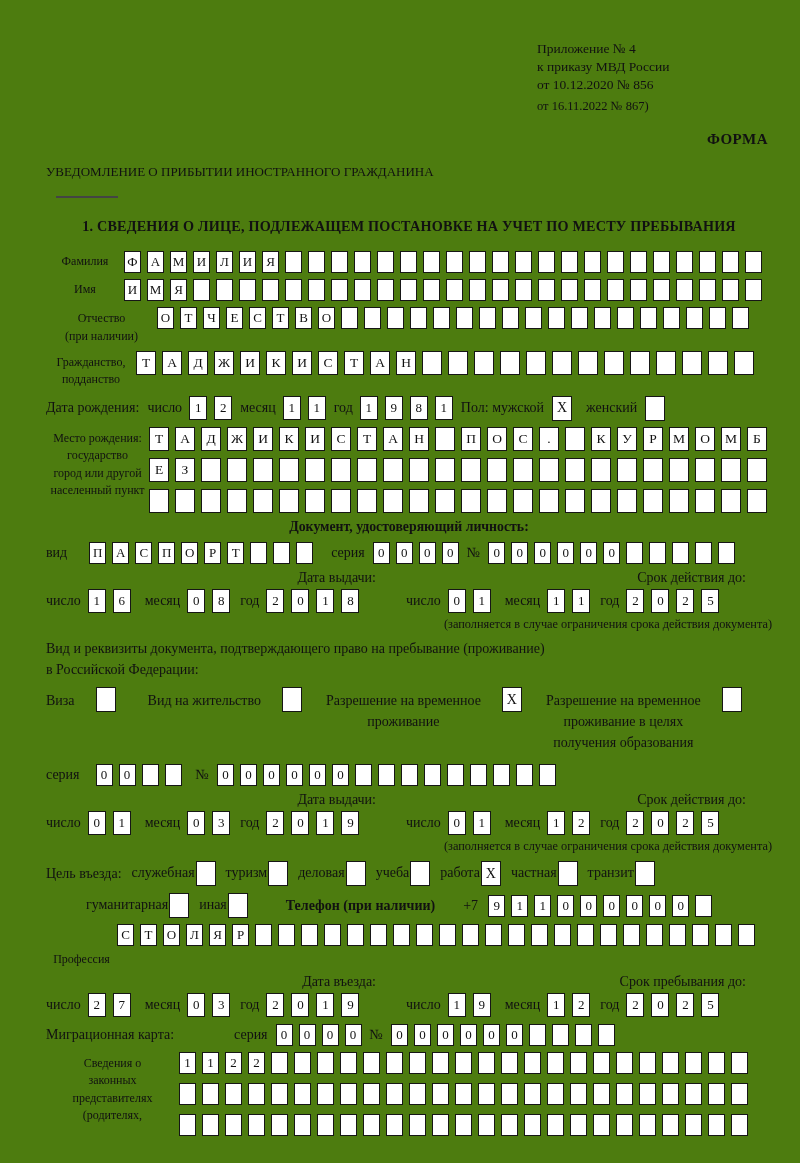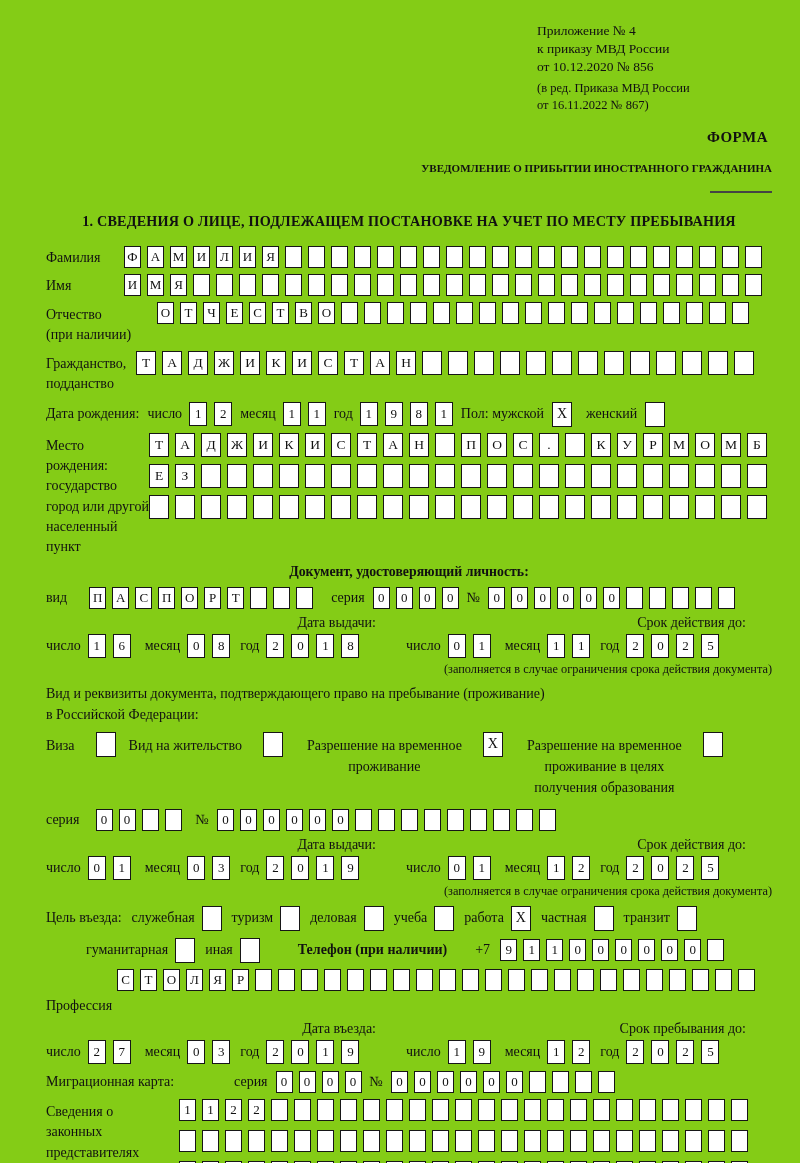--- a/index.html
+++ b/index.html
@@ -1,31 +1,31 @@
 <!DOCTYPE html>
 <html><head>
 <meta charset="utf-8">
 <style>
   html,body{margin:0;padding:0;background:#fff;}
   .page{
     width:800px;height:1163px;box-sizing:border-box;overflow:hidden;
-    background:#84cc16;color:#111;
+    background:#4d7c0f;color:#111;
     font-family:"Liberation Serif","DejaVu Serif",serif;
-    padding:22px 28px 10px 46px;position:relative;
+    padding:40px 28px 10px 46px;position:relative;
   }
   
   .hdr-right{margin-left:auto;width:235px;font-size:13.5px;line-height:1.32;}
   .hdr-right .sub{font-size:12.5px;margin-top:5px;line-height:1.32;}
   .forma{text-align:right;font-weight:bold;font-size:15px;margin:16px 4px 14px 0;letter-spacing:.5px;}
-  .title{text-align:right;font-weight:bold;font-size:11px;line-height:1.55;margin-bottom:12px;}
+  .title{text-align:left;font-weight:normal;font-size:13px;line-height:1.55;margin-bottom:12px;}
   .blank-line{display:inline-block;width:62px;border-bottom:2px solid #444;height:14px;margin-left:10px;}
   .sec-heading{font-weight:bold;font-size:14.2px;text-align:center;margin:14px 0 16px 0;letter-spacing:.2px;}
   
   .row{display:flex;align-items:flex-start;margin-bottom:6px;}
-  .lbl{font-size:14px;line-height:1.3;padding-top:3px;flex:0 0 auto;}
+  .lbl{font-size:12px;line-height:1.3;padding-top:3px;flex:0 0 auto;text-align:center;}
   .lbl.two{line-height:1.45;}
   .w78{width:78px;} .w111{width:111px;} .w90{width:90px;} .w103{width:103px;} .w71{width:71px;margin-top:25px;}
   
   .cells{display:flex;gap:6px;flex-wrap:nowrap;}
   .cell{box-sizing:border-box;flex:0 0 auto;width:17px;height:22px;border:1.6px solid #161616;
         display:flex;align-items:center;justify-content:center;font-size:13px;background:#fff;}
   .cells.wide .cell{width:20px;height:24px;font-size:13.5px;}
   .cells.dgc{gap:7px;} .cells.dgc .cell{width:18px;height:24px;}
   .cells.chk .cell{width:20px;height:25px;font-size:14px;font-weight:normal;}
   .stack{display:flex;flex-direction:column;gap:7px;}
@@ -42,34 +42,33 @@
   .col-r .dg-heading{width:340px;}
   .note{font-size:12.3px;text-align:right;margin-top:4px;}
   .center-bold{text-align:center;font-weight:bold;font-size:13.8px;margin:4px 0 6px 0;}
   .intro{font-size:14px;line-height:1.55;margin-bottom:4px;}
   
   .opts{display:flex;align-items:flex-start;margin:6px 0 10px 0;}
   .opt{display:flex;align-items:flex-start;gap:21px;font-size:14px;font-family:Liberation Serif, serif;}
   .opt .txt{line-height:1.5;padding-top:3px;}
   .opt .txt.c{text-align:center;}
   
-  .pair{display:flex;align-items:flex-start;gap:7px;font-size:14px;}
+  .pair{display:flex;align-items:flex-start;gap:1px;font-size:14px;}
   .pair .ptxt{padding-top:4px;}
 </style>
 </head>
 <body>
 
 <div class="page">
 
   <div class="hdr-right">
     <div>Приложение № 4</div>
     <div>к приказу МВД России</div>
     <div>от 10.12.2020 № 856</div>
     <div class="sub">
-      <div>(в ред. Приказа МВД России</div>
       <div>от 16.11.2022 № 867)</div>
     </div>
   </div>
 
   <div class="forma">ФОРМА</div>
 
   <div class="title">
     <div>УВЕДОМЛЕНИЕ О ПРИБЫТИИ ИНОСТРАННОГО ГРАЖДАНИНА</div>
     <div>
       <span class="blank-line"></span>
@@ -434,21 +433,21 @@
     <div>в Российской Федерации:</div>
   </div>
 
   <div class="opts">
     <div class="opt">
       <span class="txt">Виза</span>
       <span class="cells chk">
           <span class="cell"></span>
         </span>
     </div>
-    <div class="opt" style="margin-left:13px;text-align:center;">
+    <div class="opt" style="margin-left:32px;text-align:center;">
       <span class="txt">Вид на жительство</span>
       <span class="cells chk">
           <span class="cell"></span>
         </span>
     </div>
     <div class="opt" style="margin-left:24px;">
       <span class="txt c">
         <div>Разрешение на временное</div>
         <div>проживание</div>
       </span>

